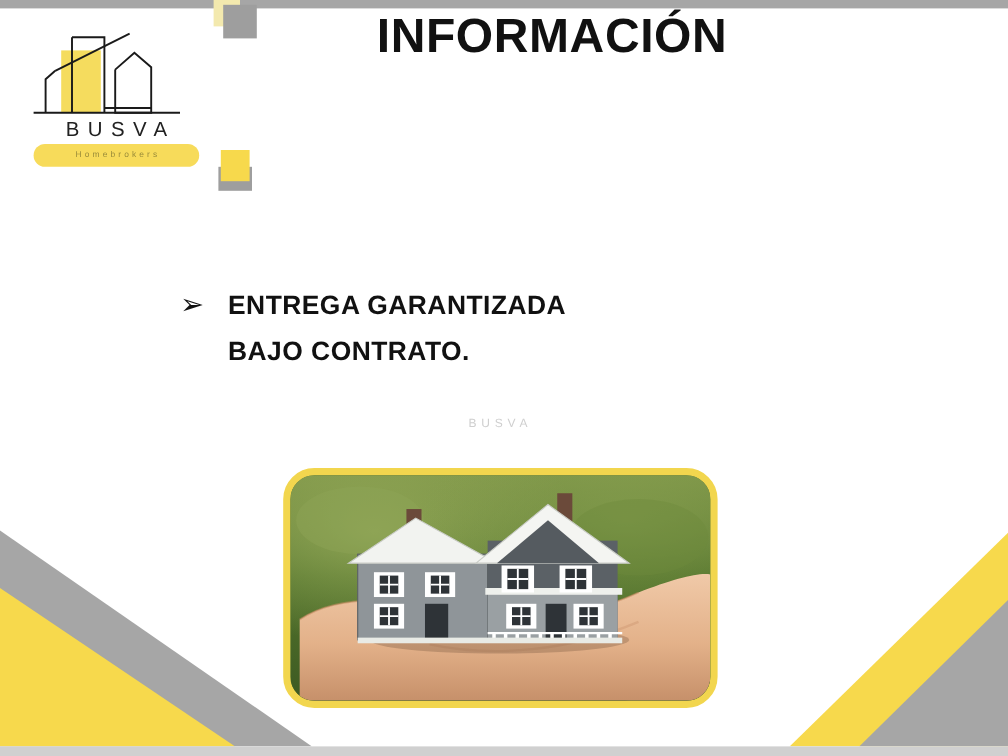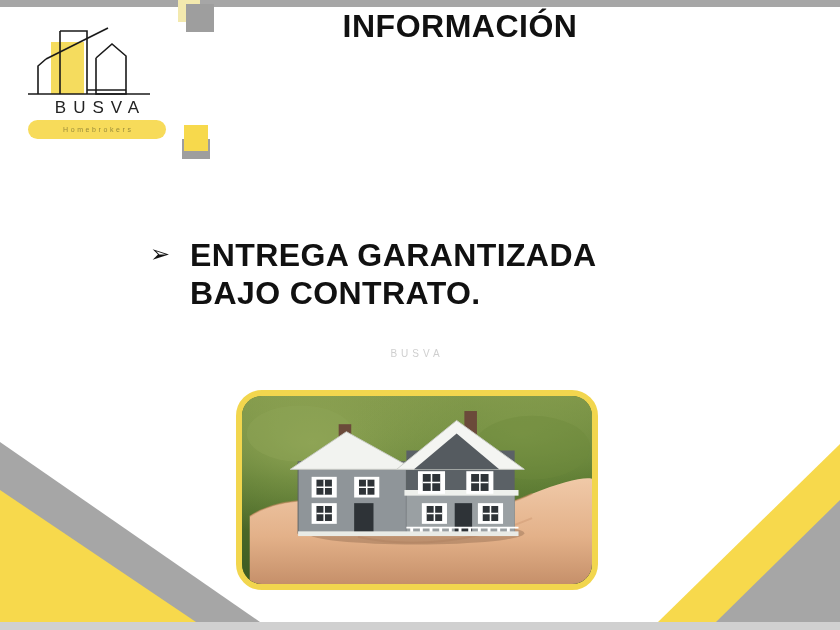--- a/index.html
+++ b/index.html
@@ -147,21 +147,21 @@
     font-family: "Liberation Sans", sans-serif;
   }
 
   
   #title {
     position: absolute;
     left: 180px;
     top: 8px;
     width: 560px;
     text-align: center;
-    font-size: 32px;
+    font-size: 40px;
     font-weight: bold;
     color: #111111;
     letter-spacing: 0.5px;
     font-family: "Liberation Sans", sans-serif;
   }
 
   
   #bullet {
     position: absolute;
     left: 150px;
@@ -173,21 +173,21 @@
   #bullet .bullet-glyph {
     flex: 0 0 auto;
     width: 40px;
     font-size: 24px;
     line-height: 36px;
     color: #111111;
     font-family: "DejaVu Sans", sans-serif;
   }
   #bullet .bullet-text {
     flex: 1 1 auto;
-    font-size: 32px;
+    font-size: 22px;
     font-weight: bold;
     line-height: 38px;
     color: #111111;
     letter-spacing: 0.4px;
     font-family: "Liberation Sans", sans-serif;
     white-space: pre-line;
   }
 
   
   #watermark {

